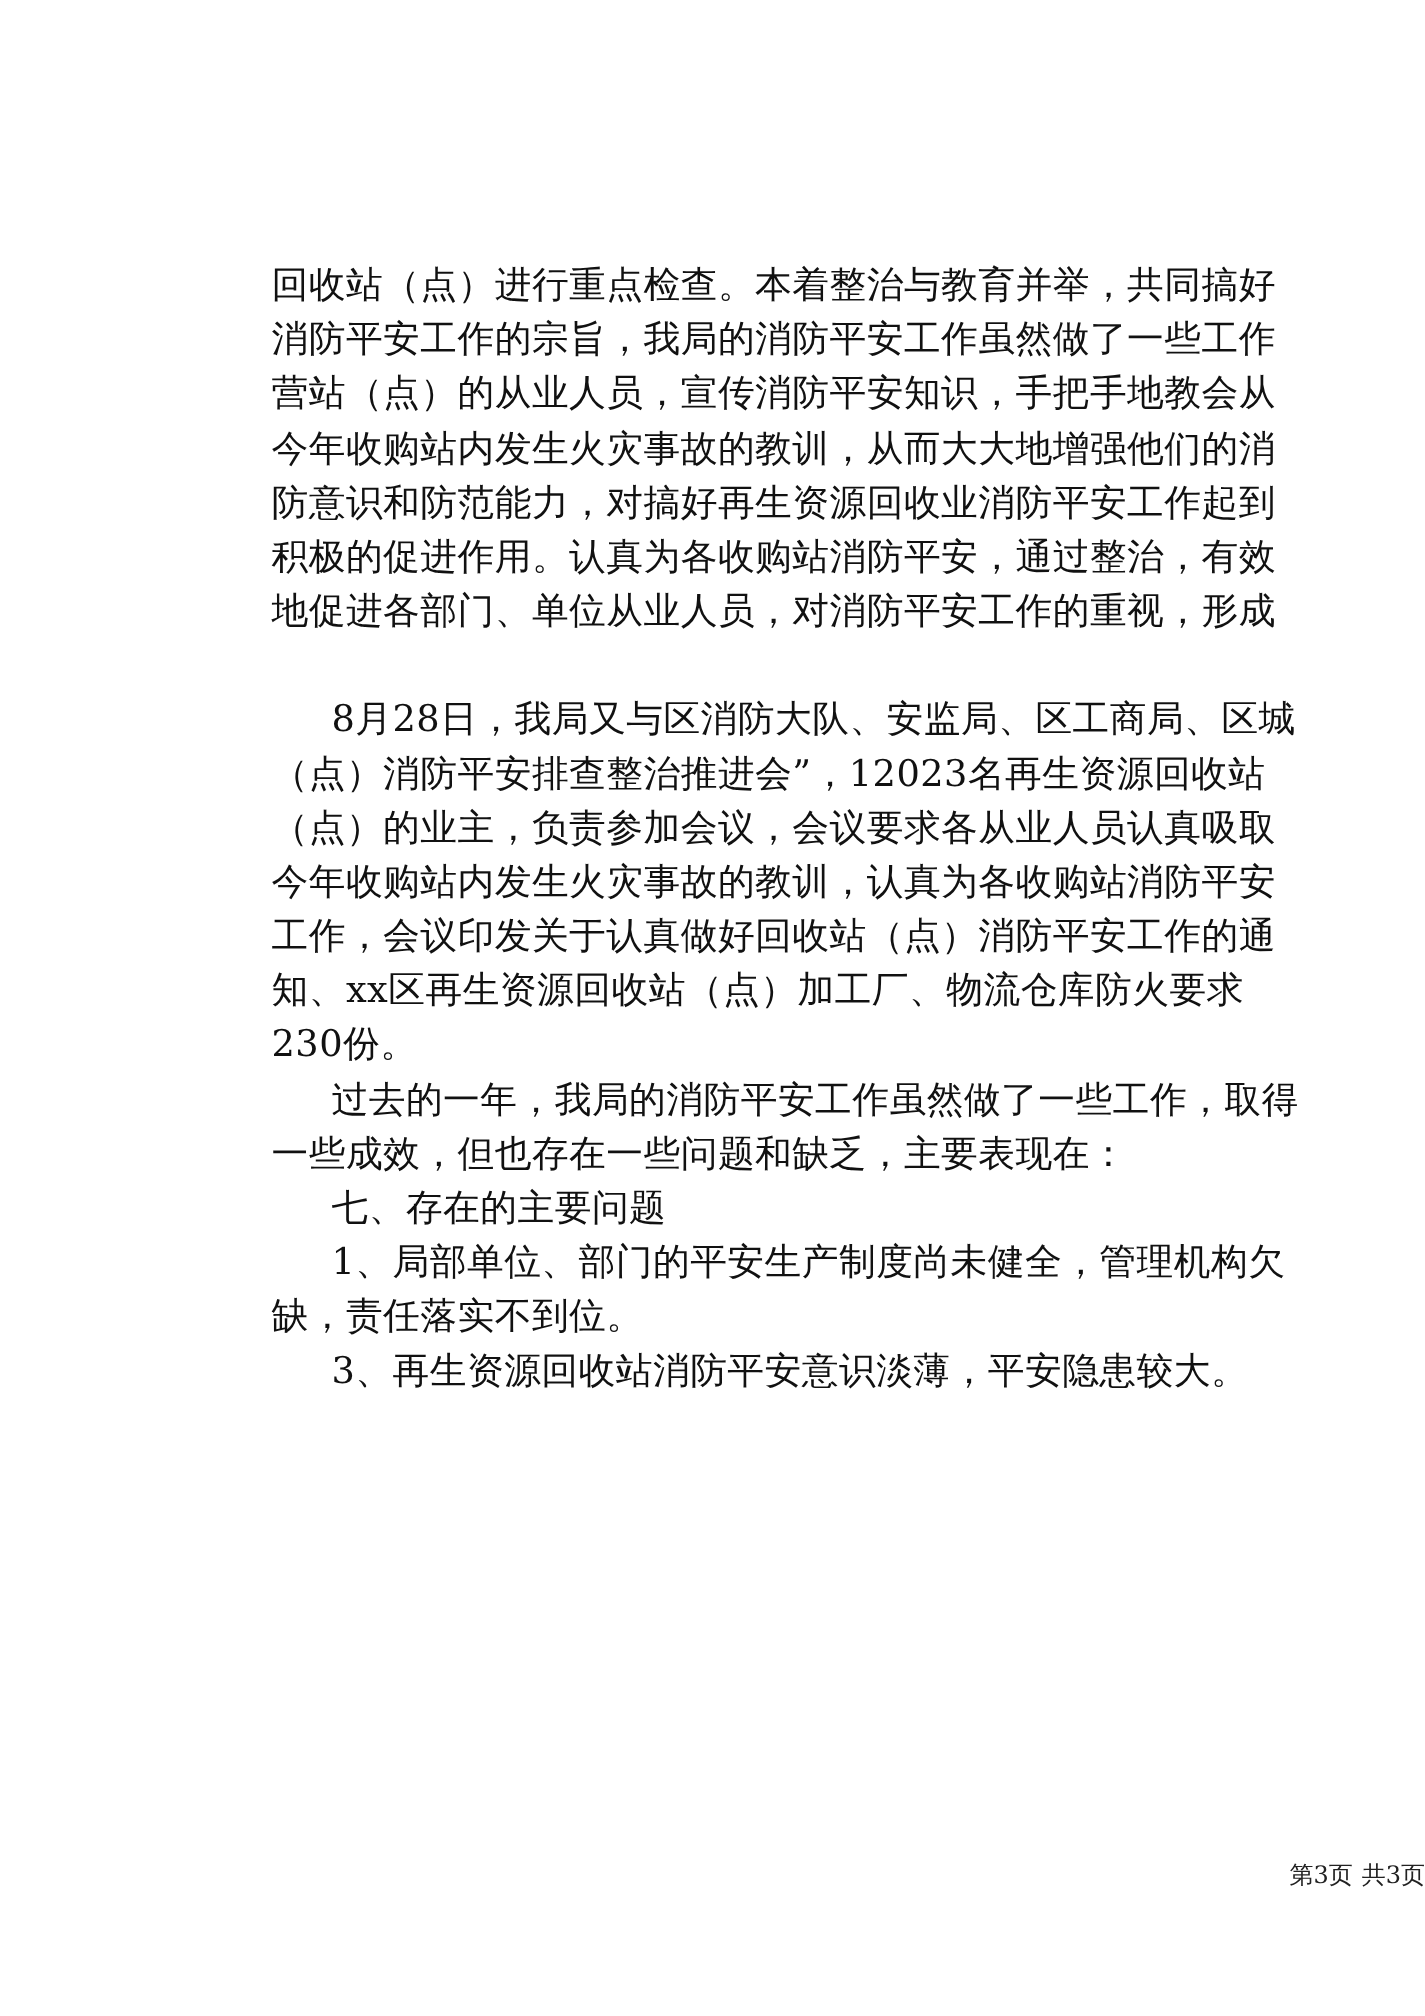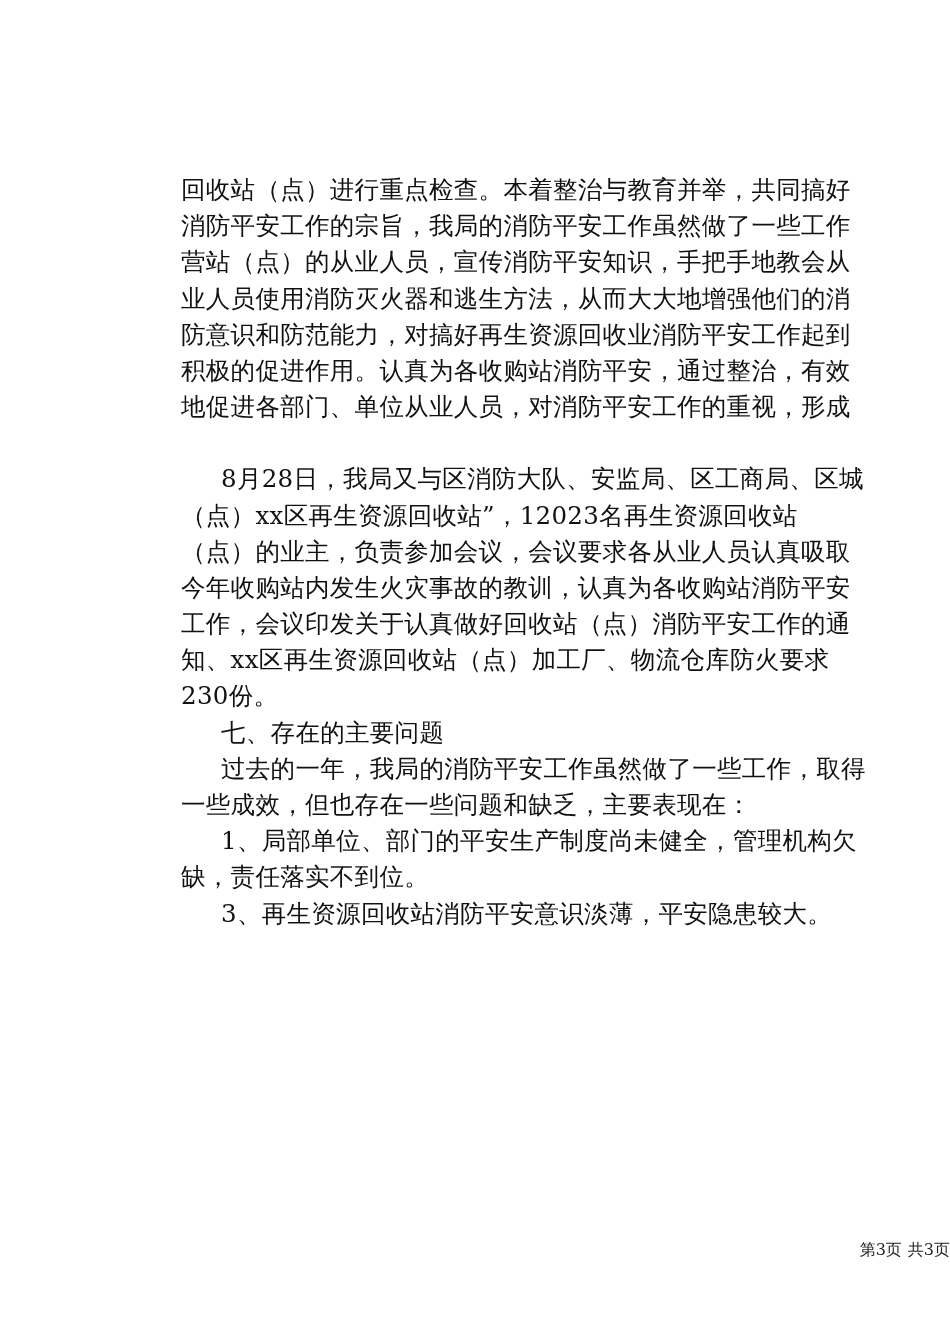--- a/index.html
+++ b/index.html
@@ -60,45 +60,45 @@
 </head>
 <body>
 
 <div class="page">
   <div class="content">
 
     <div>
       <div class="line">回收站（点）进行重点检查。本着整治与教育并举，共同搞好</div>
       <div class="line">消防平安工作的宗旨，我局的消防平安工作虽然做了一些工作</div>
       <div class="line">营站（点）的从业人员，宣传消防平安知识，手把手地教会从</div>
-      <div class="line">业人员使用消防灭火器和逃生方法，从而大大地增强他们的消</div>
+      <div class="line">今年收购站内发生火灾事故的教训，从而大大地增强他们的消</div>
       <div class="line">防意识和防范能力，对搞好再生资源回收业消防平安工作起到</div>
       <div class="line">积极的促进作用。认真为各收购站消防平安，通过整治，有效</div>
       <div class="line">地促进各部门、单位从业人员，对消防平安工作的重视，形成</div>
     </div>
 
     <div class="gap"></div>
 
     <div>
       <div class="line indent">8月28日，我局又与区消防大队、安监局、区工商局、区城</div>
-      <div class="line">（点）xx区再生资源回收站”，12023名再生资源回收站</div>
+      <div class="line">（点）消防平安排查整治推进会”，12023名再生资源回收站</div>
       <div class="line">（点）的业主，负责参加会议，会议要求各从业人员认真吸取</div>
       <div class="line">今年收购站内发生火灾事故的教训，认真为各收购站消防平安</div>
       <div class="line">工作，会议印发关于认真做好回收站（点）消防平安工作的通</div>
       <div class="line">知、xx区再生资源回收站（点）加工厂、物流仓库防火要求</div>
       <div class="line">230份。</div>
     </div>
 
     <div>
-      <div class="line indent">七、存在的主要问题</div>
+      <div class="line indent">过去的一年，我局的消防平安工作虽然做了一些工作，取得</div>
+      <div class="line">一些成效，但也存在一些问题和缺乏，主要表现在：</div>
     </div>
 
     <div>
-      <div class="line indent">过去的一年，我局的消防平安工作虽然做了一些工作，取得</div>
-      <div class="line">一些成效，但也存在一些问题和缺乏，主要表现在：</div>
+      <div class="line indent">七、存在的主要问题</div>
     </div>
 
     <div>
       <div class="line indent">1、局部单位、部门的平安生产制度尚未健全，管理机构欠</div>
       <div class="line">缺，责任落实不到位。</div>
     </div>
 
 
     <div>
       <div class="line indent">3、再生资源回收站消防平安意识淡薄，平安隐患较大。</div>

